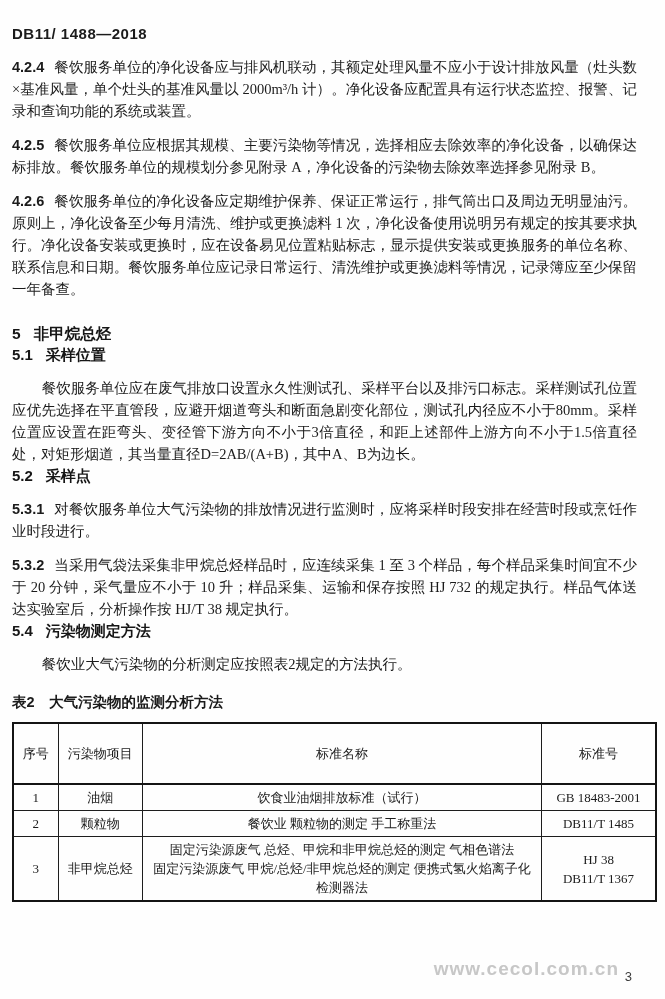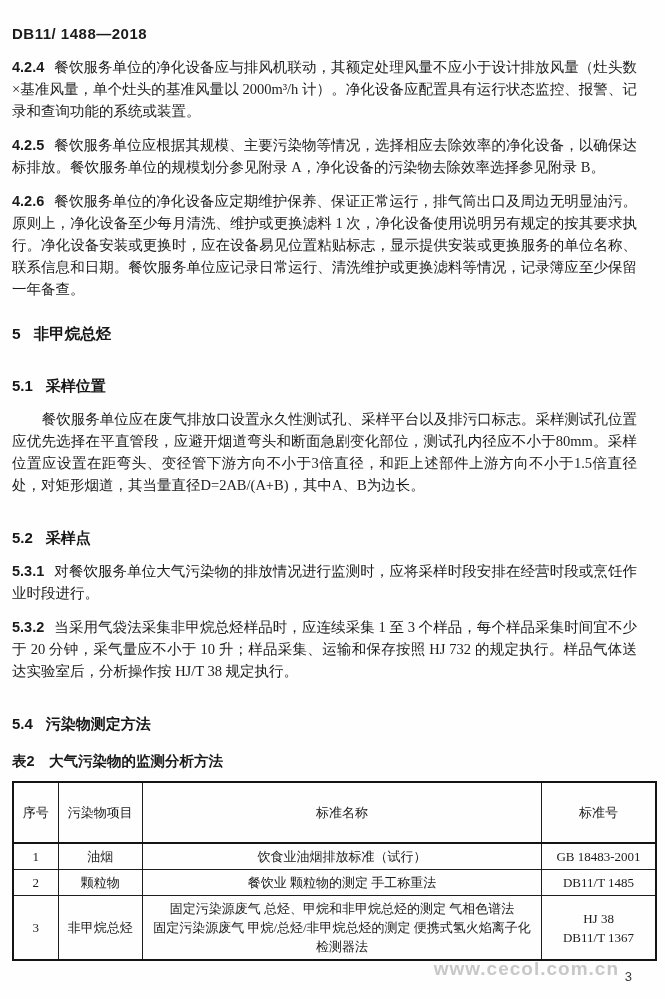--- a/index.html
+++ b/index.html
@@ -33,21 +33,21 @@
     white-space:nowrap;
   }
   .indent { text-indent:2.05em; }
   .h1, .h2 {
     font-family:"Liberation Sans","DejaVu Sans",sans-serif;
     font-weight:bold;
     color:#161616;
     line-height:20px;
   }
   .h1 { font-size:15.5px; margin:24px 0 0 0; }
-  .h2 { font-size:15px;  margin:32px 0 0 0; }
+  .h2 { font-size:15px;  margin:1px 0 0 0; }
   .hnum { margin-right:13px; }
   .tbl-title {
     text-align:left;
     font-family:"Liberation Sans","DejaVu Sans",sans-serif;
     font-weight:bold;
     font-size:14.5px;
     margin:17px 0 0 0;
     line-height:20px;
   }
   table.std {
@@ -111,20 +111,21 @@
   <p class="para indent">餐饮服务单位应在废气排放口设置永久性测试孔、采样平台以及排污口标志。采样测试孔位置应优先选择在平直管段，应避开烟道弯头和断面急剧变化部位，测试孔内径应不小于80mm。采样位置应设置在距弯头、变径管下游方向不小于3倍直径，和距上述部件上游方向不小于1.5倍直径处，对矩形烟道，其当量直径D=2AB/(A+B)，其中A、B为边长。</p>
 
   <div class="h2"><span class="hnum">5.2</span><span>采样点</span></div>
 
 
   <p class="para"><span class="pnum">5.3.1</span><span>对餐饮服务单位大气污染物的排放情况进行监测时，应将采样时段安排在经营时段或烹饪作业时段进行。</span></p>
 
   <p class="para"><span class="pnum">5.3.2</span><span>当采用气袋法采集非甲烷总烃样品时，应连续采集 1 至 3 个样品，每个样品采集时间宜不少于 20 分钟，采气量应不小于 10 升；样品采集、运输和保存按照 HJ 732 的规定执行。样品气体送达实验室后，分析操作按 HJ/T 38 规定执行。</span></p>
 
   <div class="h2"><span class="hnum">5.4</span><span>污染物测定方法</span></div>
+  <p class="para indent">餐饮业大气污染物的分析测定应按照表2规定的方法执行。</p>
 
   <div class="tbl-title">表2　大气污染物的监测分析方法</div>
 
   <table class="std">
     <colgroup>
       <col class="c-no">
         <col class="c-item">
         <col class="c-name">
         <col class="c-code">
     </colgroup>

